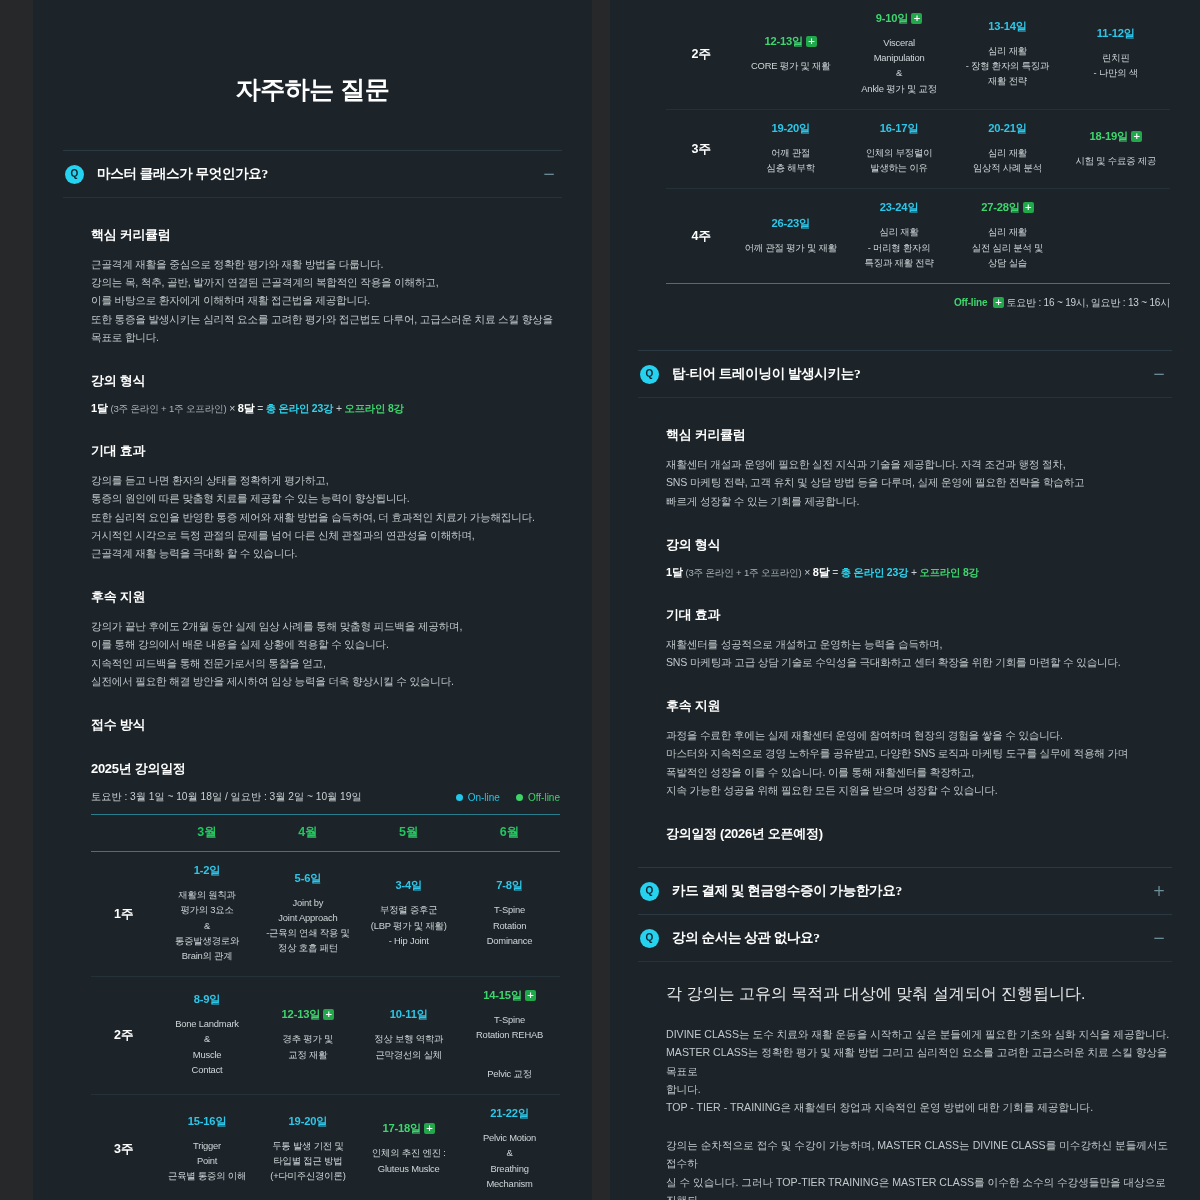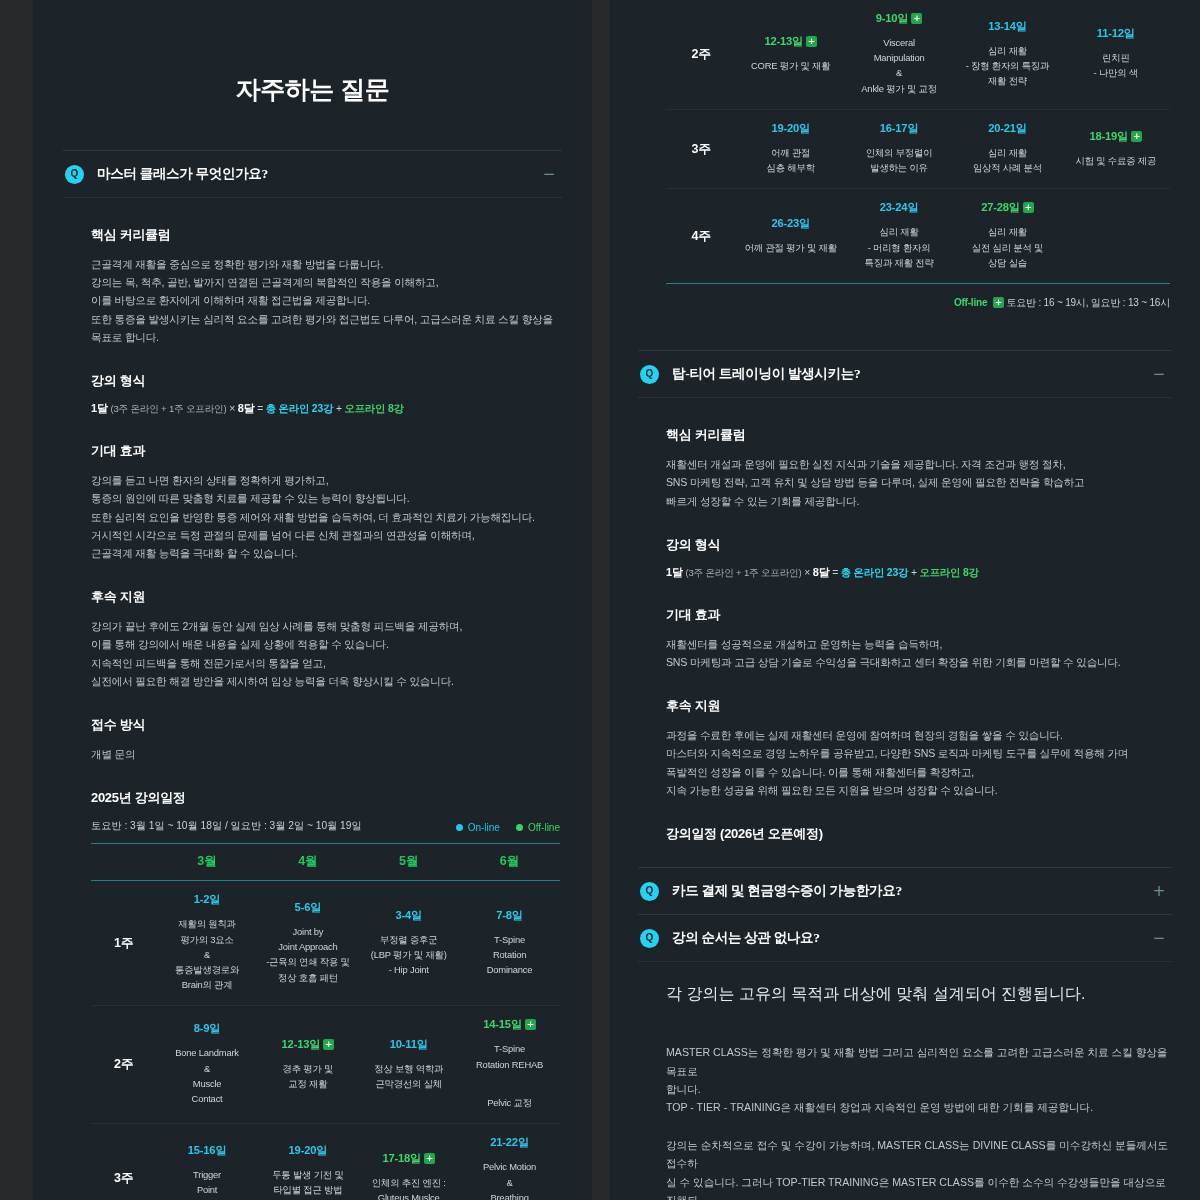--- a/index.html
+++ b/index.html
@@ -77,21 +77,21 @@
   .fmt { font-size:10.4px; color:#cdd3d7; letter-spacing:-0.2px; }
   .fmt b { color:#ffffff; font-weight:bold; font-size:11px; }
   .fmt .dim { color:#aab3b8; font-size:9.6px; }
   .fmt .cy  { color:#2fd5ef; font-weight:bold; }
   .fmt .gr  { color:#3ed56e; font-weight:bold; }
   .fmt .op  { color:#c9d0d4; }
 
   .sched-title { font-size:13px; font-weight:bold; color:#fff; margin-bottom:12px; letter-spacing:-0.3px;}
 
   
-  .sched-meta { display:flex; align-items:flex-end; font-size:10.2px; color:#ccd2d6; margin-bottom:10px;margin-top:8px; }
+  .sched-meta { display:flex; align-items:center; font-size:10.2px; color:#ccd2d6; margin-bottom:10px;margin-top:8px; }
   .legend { margin-left:auto; display:flex; gap:16px; align-items:center; }
   .legend span { display:flex; align-items:center; gap:5px; font-size:10px; }
   .dot { width:7px; height:7px; border-radius:50%; display:inline-block; }
   .dot.on  { background:#22c6e8; }
   .dot.off { background:#3dd368; }
   .lg-on  { color:#22c6e8; }
   .lg-off { color:#3dd368; }
 
   table.sched { width:100%; border-collapse:collapse; table-layout:fixed; }
   table.sched td, table.sched th { text-align:center; vertical-align:middle; }
@@ -193,21 +193,20 @@
             <p>
               <span>강의가 끝난 후에도 2개월 동안 실제 임상 사례를 통해 맞춤형 피드백을 제공하며,</span><br>
               <span>이를 통해 강의에서 배운 내용을 실제 상황에 적용할 수 있습니다.</span><br>
               <span>지속적인 피드백을 통해 전문가로서의 통찰을 얻고,</span><br>
               <span>실전에서 필요한 해결 방안을 제시하여 임상 능력을 더욱 향상시킬 수 있습니다.</span>
             </p>
           </div>
 
           <div class="blk">
             <h4>접수 방식</h4>
-            <p>개별 문의</p>
           </div>
 
           <div class="blk">
             <div class="sched-title">2025년 강의일정</div>
             <div class="sched-meta">
               <span>토요반 : 3월 1일  ~ 10월 18일  / 일요반 : 3월 2일 ~ 10월 19일</span>
               <span class="legend">
                 <span class="lg-on">
                   <i class="dot on"></i>
                     <em style="font-style:normal">On-line</em>
@@ -436,21 +435,21 @@
 
       <div class="acc-item last">
         <div class="acc-head">
           <span class="q-badge">Q</span>
           <span class="q-text">강의 순서는 상관 없나요?</span>
           <span class="toggle">−</span>
         </div>
         <div class="acc-body" style="padding-top:22px;padding-bottom:22px">
           <p class="blk" style="margin-bottom:20px">각 강의는 고유의 목적과 대상에 맞춰 설계되어 진행됩니다.</p>
           <p class="blk" style="margin-bottom:20px;font-size:10.6px;line-height:1.72;color:#c2c9cd">
-            <br>
+            <span>DIVINE CLASS는 도수 치료와 재활 운동을 시작하고 싶은 분들에게 필요한 기초와 심화 지식을 제공합니다.</span><br>
             <span>MASTER CLASS는 정확한 평가 및 재활 방법 그리고 심리적인 요소를 고려한 고급스러운 치료 스킬 향상을 목표로</span><br>
             <span>합니다.</span><br>
             <span>TOP - TIER - TRAINING은 재활센터 창업과 지속적인 운영 방법에 대한 기회를 제공합니다.</span>
           </p>
           <p class="blk" style="font-size:10.6px;line-height:1.72;color:#c2c9cd">
             <span>강의는 순차적으로 접수 및 수강이 가능하며, MASTER CLASS는 DIVINE CLASS를 미수강하신 분들께서도 접수하</span><br>
             <span>실 수 있습니다. 그러나 TOP-TIER TRAINING은 MASTER CLASS를 이수한 소수의 수강생들만을 대상으로 진행되</span><br>
             
           </p>
         </div>

